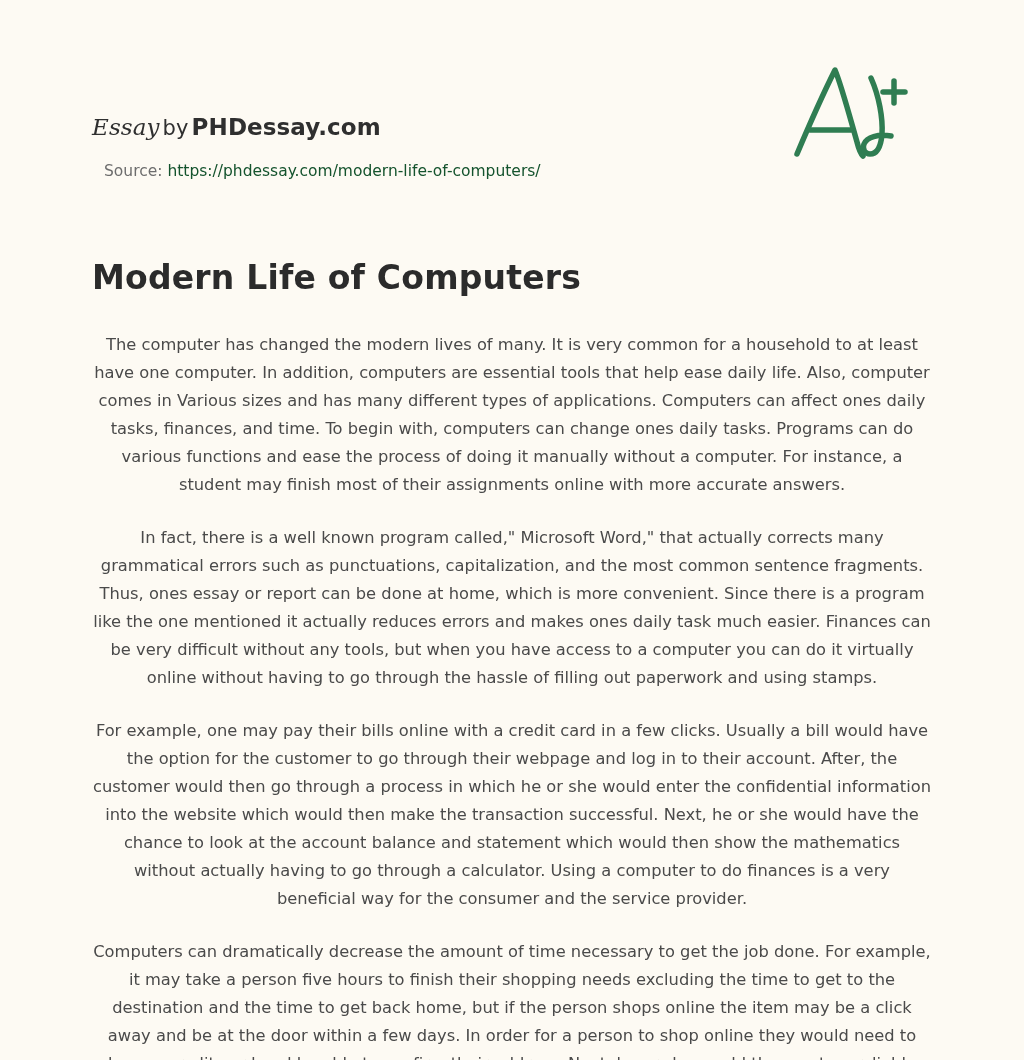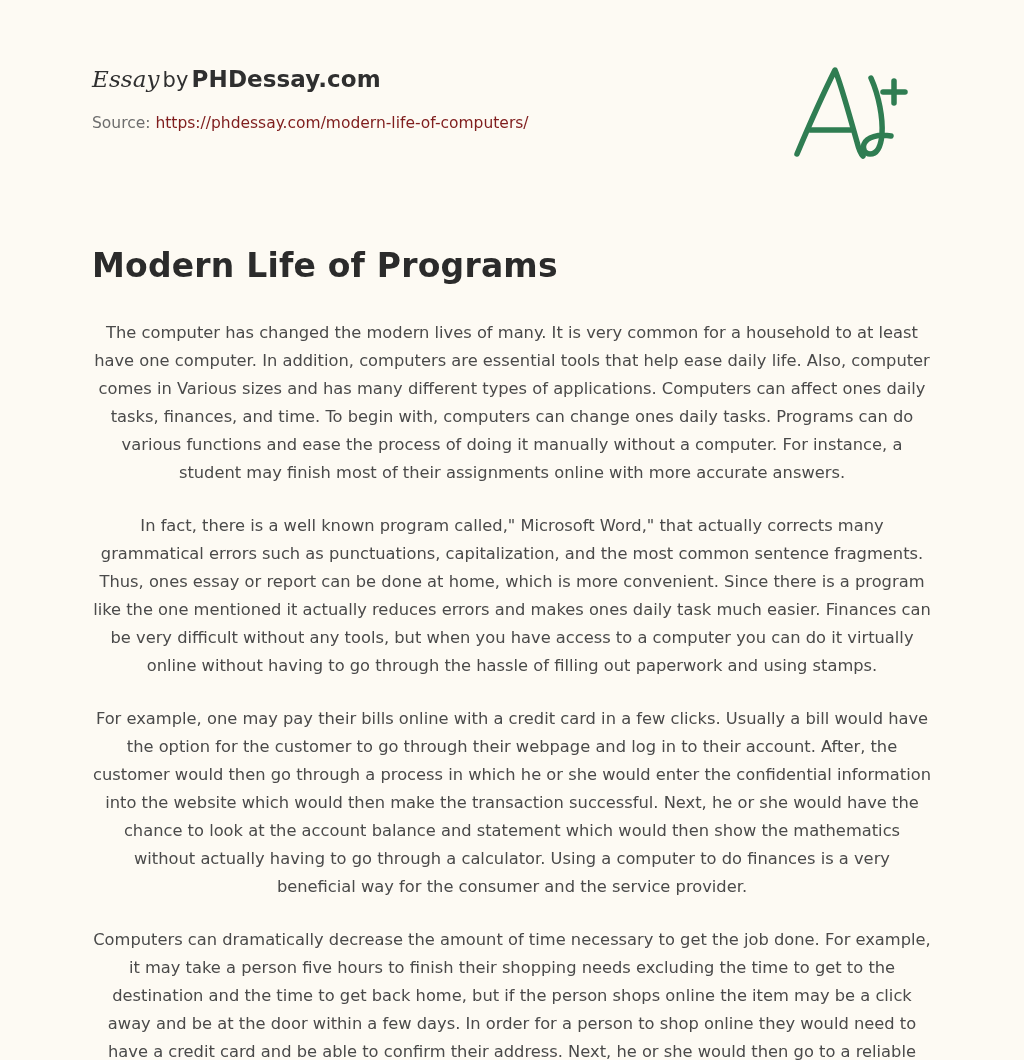--- a/index.html
+++ b/index.html
@@ -27,20 +27,21 @@
     justify-content: space-between;
   }
   .header-left {
     padding-top: 10px;
   }
   .brand-line {
     font-size: 23px;
     color: #2f2f2f;
     letter-spacing: 0.1px;
     white-space: nowrap;
+    margin-top: 48px;
   }
   .brand-essay {
     font-style: italic;
     font-family: "DejaVu Serif", serif;
     font-size: 23px;
     color: #2f2f2f;
   }
   .brand-by {
     font-size: 21px;
     color: #2f2f2f;
@@ -51,23 +52,24 @@
     font-size: 23px;
     color: #2f2f2f;
   }
   .source-line {
     margin-top: 22px;
     font-size: 15.5px;
     color: #6d6d6d;
   }
   .source-label {
     color: #6d6d6d;
+    margin-left: 12px;
   }
   .source-url {
-    color: #7f1d1d;
+    color: #14532d;
     text-decoration: none;
   }
   .logo {
     width: 135px;
     height: 110px;
     position: relative;
     margin-right: 18px;
     margin-top: 2px;
   }
   .logo svg {
@@ -113,21 +115,21 @@
           <path d="M18 96 C 34 58, 48 28, 56 12 C 62 26, 70 56, 78 84 C 80 92, 82 96, 84 98"></path>
           <path d="M31 72 L 72 72"></path>
           <path d="M92 20 C 100 38, 104 60, 103 76 C 102 88, 98 96, 91 96 C 86 96, 83 91, 85 86 C 88 79, 99 76, 112 78"></path>
           <path d="M104 34 L 126 34"></path>
           <path d="M115 23 L 115 45"></path>
         </g>
       </svg>
     </div>
   </div>
 
-  <h1 class="title">Modern Life of Programs</h1>
+  <h1 class="title">Modern Life of Computers</h1>
 
   <div class="body-copy">
     <p>The computer has changed the modern lives of many. It is very common for a household to at least have one computer. In addition, computers are essential tools that help ease daily life. Also, computer comes in Various sizes and has many different types of applications. Computers can affect ones daily tasks, finances, and time. To begin with, computers can change ones daily tasks. Programs can do various functions and ease the process of doing it manually without a computer. For instance, a student may finish most of their assignments online with more accurate answers.</p>
     <p>In fact, there is a well known program called," Microsoft Word," that actually corrects many grammatical errors such as punctuations, capitalization, and the most common sentence fragments. Thus, ones essay or report can be done at home, which is more convenient. Since there is a program like the one mentioned it actually reduces errors and makes ones daily task much easier. Finances can be very difficult without any tools, but when you have access to a computer you can do it virtually online without having to go through the hassle of filling out paperwork and using stamps.</p>
     <p>For example, one may pay their bills online with a credit card in a few clicks. Usually a bill would have the option for the customer to go through their webpage and log in to their account. After, the customer would then go through a process in which he or she would enter the confidential information into the website which would then make the transaction successful. Next, he or she would have the chance to look at the account balance and statement which would then show the mathematics without actually having to go through a calculator. Using a computer to do finances is a very beneficial way for the consumer and the service provider.</p>
     <p>Computers can dramatically decrease the amount of time necessary to get the job done. For example, it may take a person five hours to finish their shopping needs excluding the time to get to the destination and the time to get back home, but if the person shops online the item may be a click away and be at the door within a few days. In order for a person to shop online they would need to have a credit card and be able to confirm their address. Next, he or she would then go to a reliable website and purchase the items desired for the cheapest amount possible with a few clicks, beats going to the mall for hours and not getting what you desire.</p>
 
   </div>
 
 </div>

